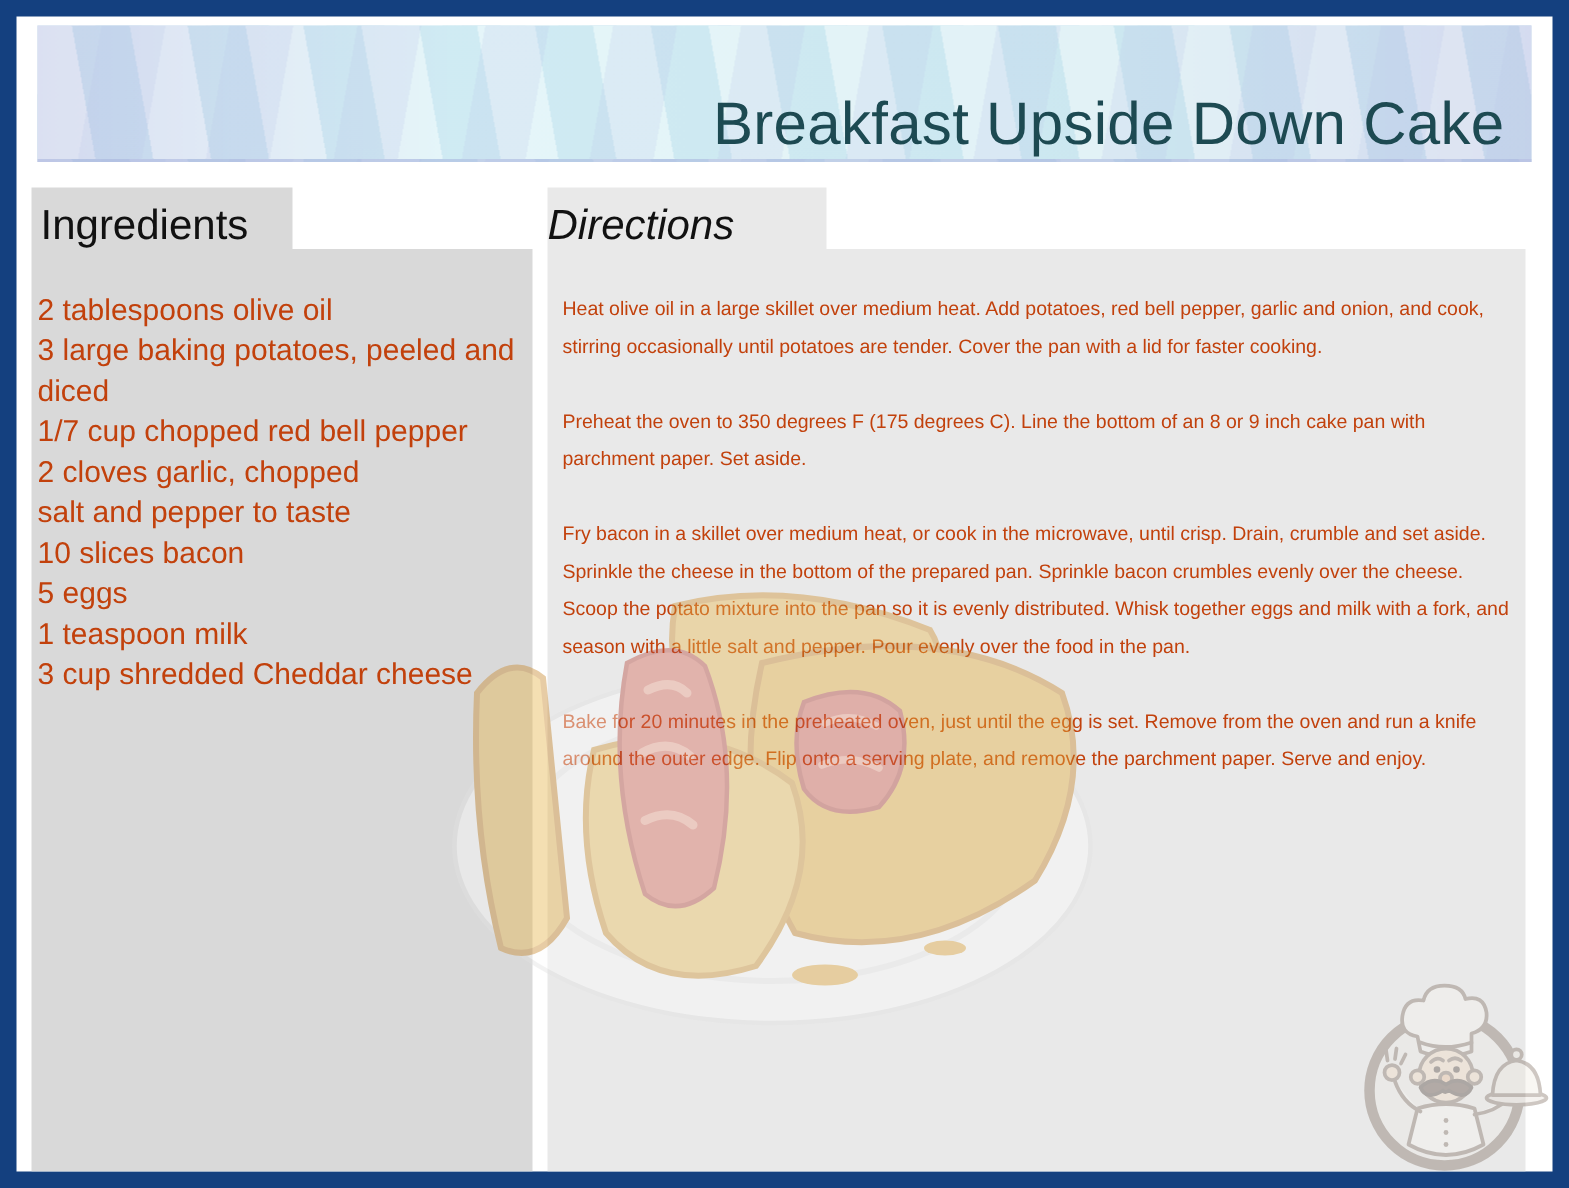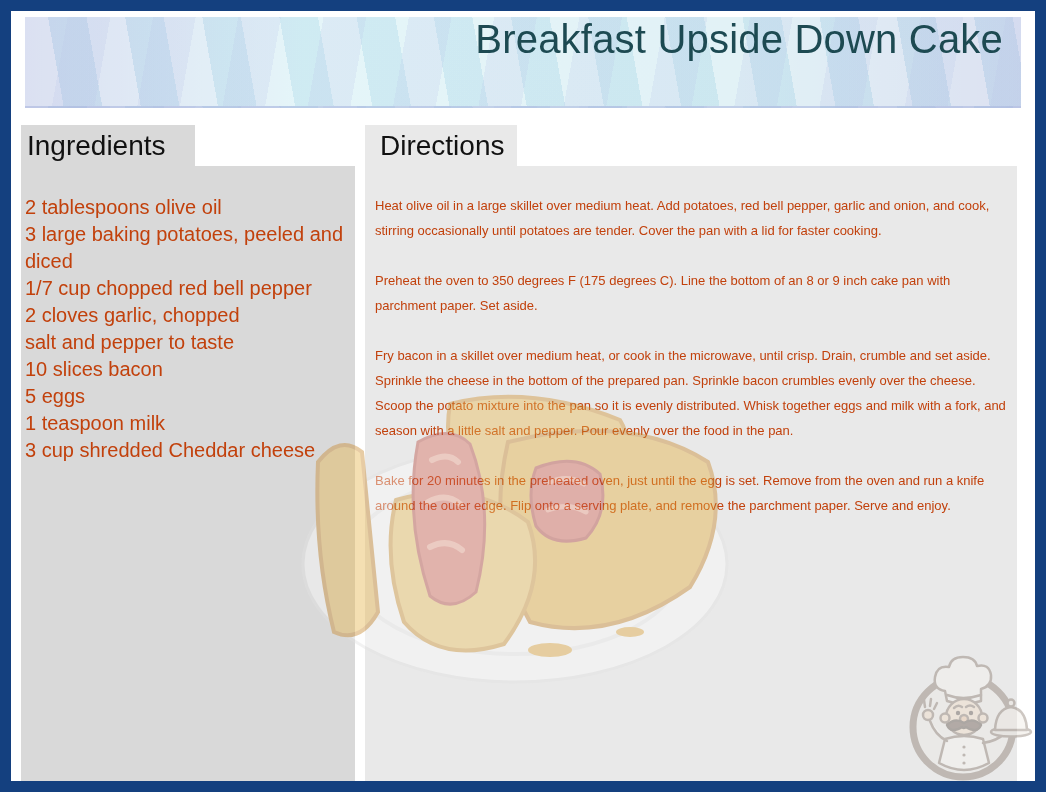--- a/index.html
+++ b/index.html
@@ -15,39 +15,39 @@
   
   .banner{
     position:absolute;left:14px;top:6px;width:996px;height:91px;
     background-color:#d9edf3;
     background-image:
       repeating-linear-gradient(100deg, rgba(255,255,255,0) 0 42px, rgba(186,198,232,0.22) 42px 84px),
       repeating-linear-gradient(80deg, rgba(255,255,255,0.30) 0 38px, rgba(176,216,233,0.25) 38px 76px),
       linear-gradient(90deg,#ccd3ec 0%,#daf1f6 28%,#d5ecf2 72%,#cdd4ec 100%);
     border-bottom:2px solid rgba(165,178,220,0.55);
     box-sizing:border-box;
-    display:flex;align-items:flex-start;justify-content:flex-end;padding-left:36px;
+    display:flex;align-items:flex-end;justify-content:flex-end;padding-left:36px;
   }
   .banner-title{
     color:#1d4a52;
     font-size:40px;
     letter-spacing:0.2px;
     padding-right:18px;
     white-space:nowrap;
   }
   
   .panel-heading{
     position:absolute;top:114px;height:41px;
-    display:flex;align-items:center;
+    display:flex;align-items:flex-end;
     font-size:28px;color:#111;
     box-sizing:border-box;
     z-index:1;
   }
   .ing-heading{left:10px;width:174px;background:#d9d9d9;padding-left:6px;}
-  .dir-heading{left:354px;width:152px;background:#e9e9e9;padding-left:15px;}
+  .dir-heading{left:354px;width:186px;background:#e9e9e9;padding-left:0;font-style:italic;}
   .panel-body{
     position:absolute;top:155px;height:615px;
     box-sizing:border-box;
     z-index:1;
     color:#c2410c;
   }
   .ing-body{left:10px;width:334px;background:#d9d9d9;}
   .dir-body{left:354px;width:652px;background:#e9e9e9;}
   .ing-list{
     list-style:none;margin:0;

